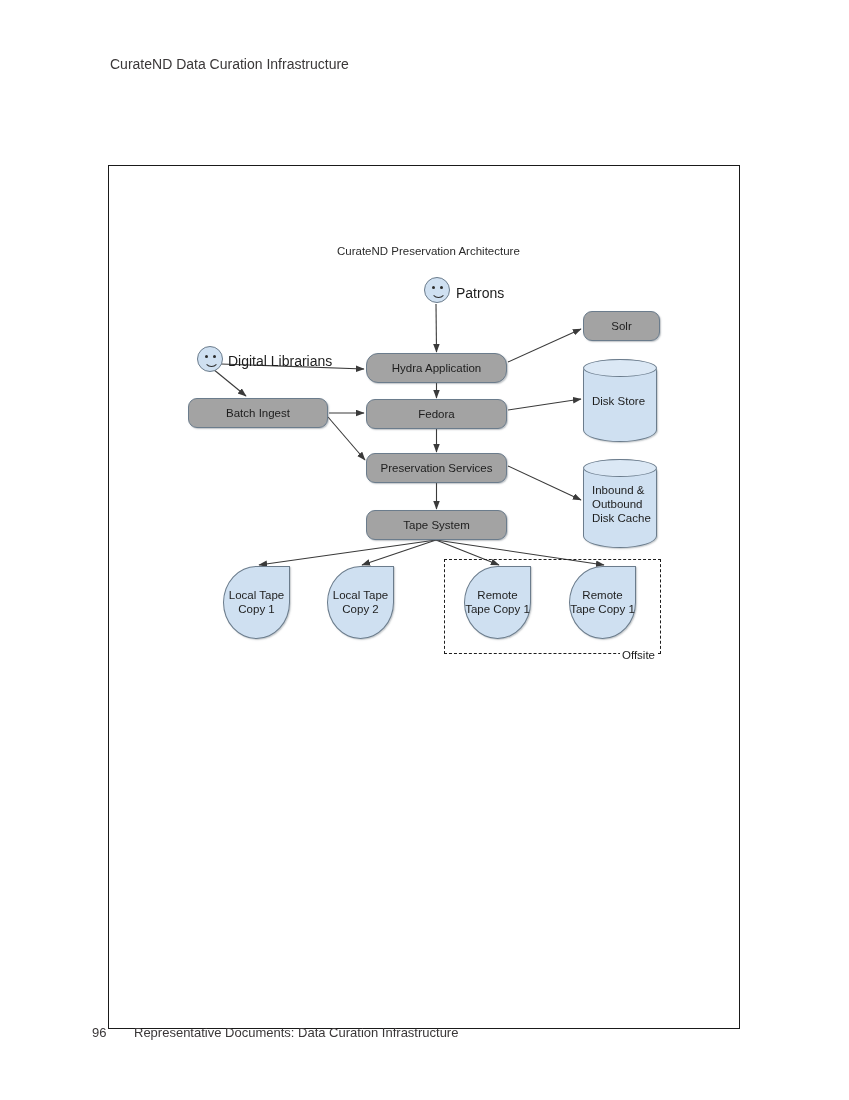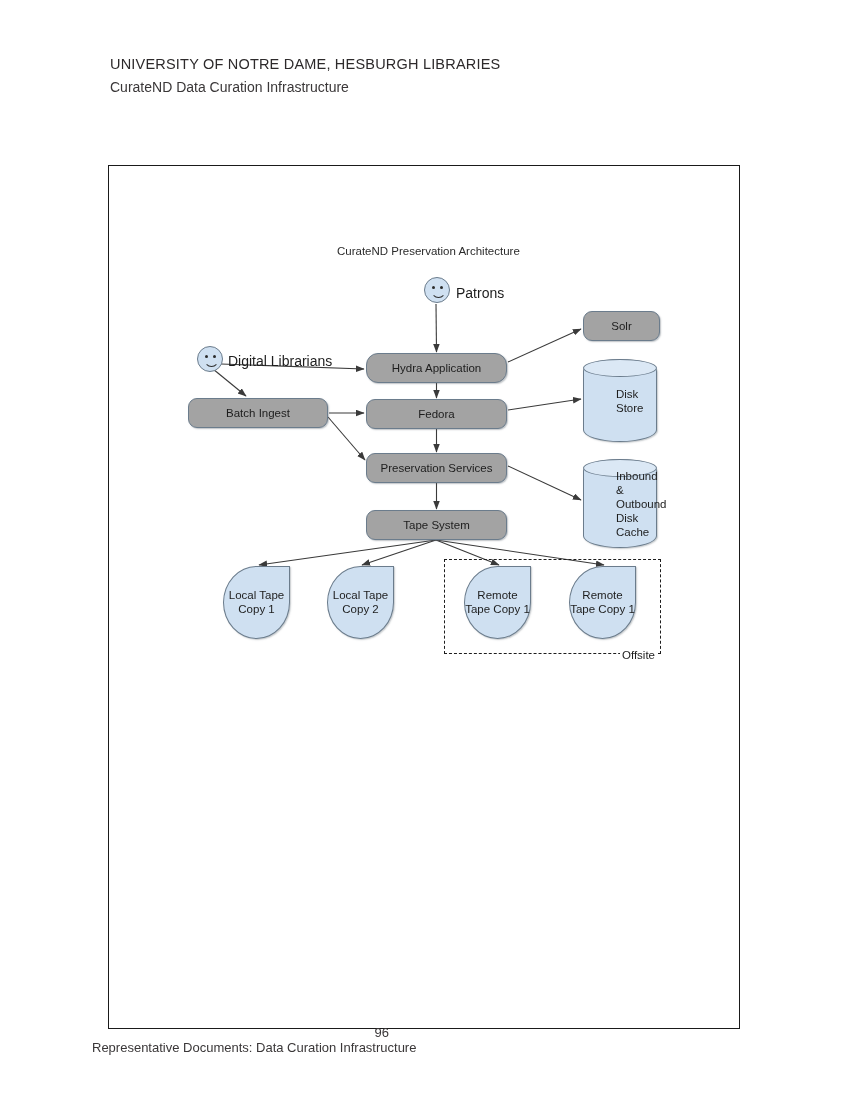--- a/index.html
+++ b/index.html
@@ -125,21 +125,20 @@
   .cyl .cyl-label {
     position: absolute;
     left: 8px;
     right: 4px;
     top: 50%;
     transform: translateY(-50%);
     font-size: 11.5px;
     line-height: 14px;
     color: #1d1d1d;
     text-align: left;
-    margin-left: 24px;
   }
   #node-disk-store  { left: 474px; top: 193px; height: 83px; }
   #node-disk-cache  { left: 474px; top: 293px; height: 89px; }
 
   
   .tape {
     position: absolute;
     box-sizing: border-box;
     width: 67px;
     height: 73px;
@@ -223,32 +222,30 @@
   }
   #label-patrons { left: 347px; top: 119px; }
   #label-librarians { left: 119px; top: 187px; }
 
   
   #page-footer {
     position: absolute;
     left: 92px;
     top: 1025px;
     display: flex;
-    align-items: flex-end;
+    align-items: center;
     font-size: 13px;
     color: #3a3738;
-    flex-direction: column;
   }
   #footer-page-number { width: 42px; }
 </style>
 </head>
 <body>
 
 <div id="page-header">
-  <h1 id="header-title">UNIVERSITY OF NOTRE DAME, HESBURGH LIBRARIES</h1>
   <h2 id="header-subtitle">CurateND Data Curation Infrastructure</h2>
 </div>
 
 <div id="doc-frame">
   <div id="diagram">
 
     <svg id="diagram-svg" width="632" height="820">
       <defs>
         <marker id="arrow" markerWidth="9" markerHeight="9" refX="7.4" refY="3" orient="auto" markerUnits="strokeWidth">
           <path d="M0,0 L8,3 L0,6 z" fill="#3a3a3a"></path>

